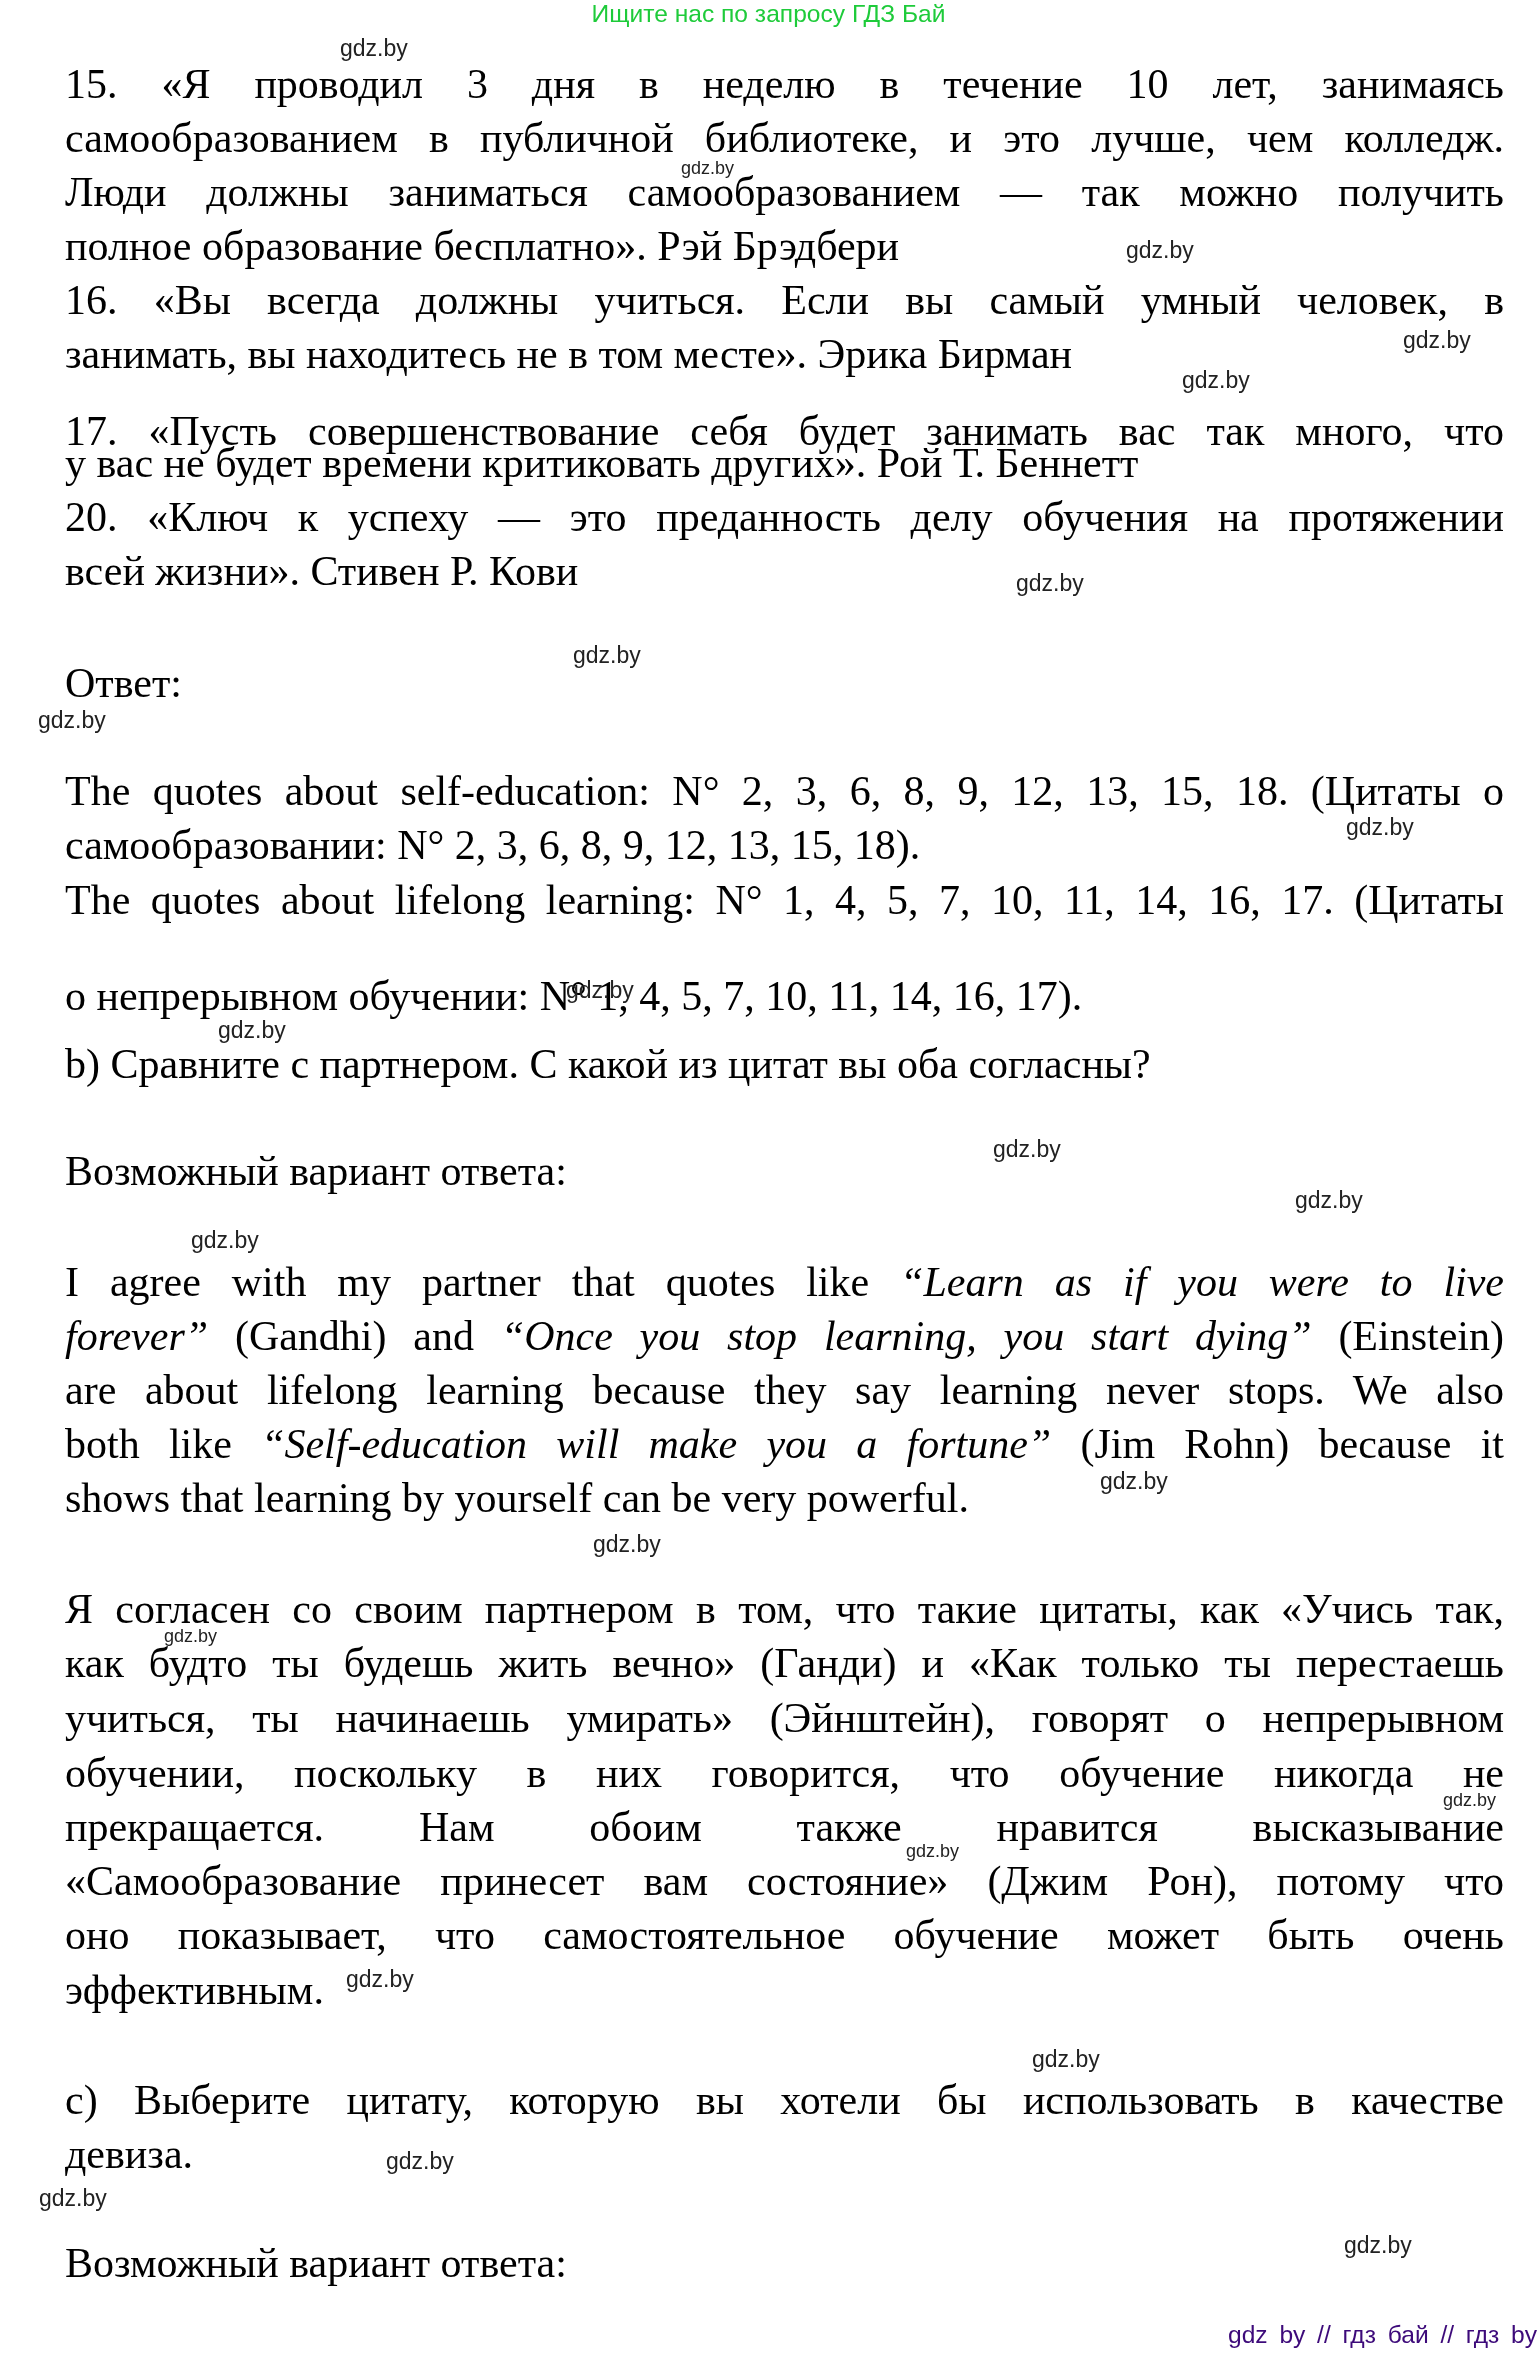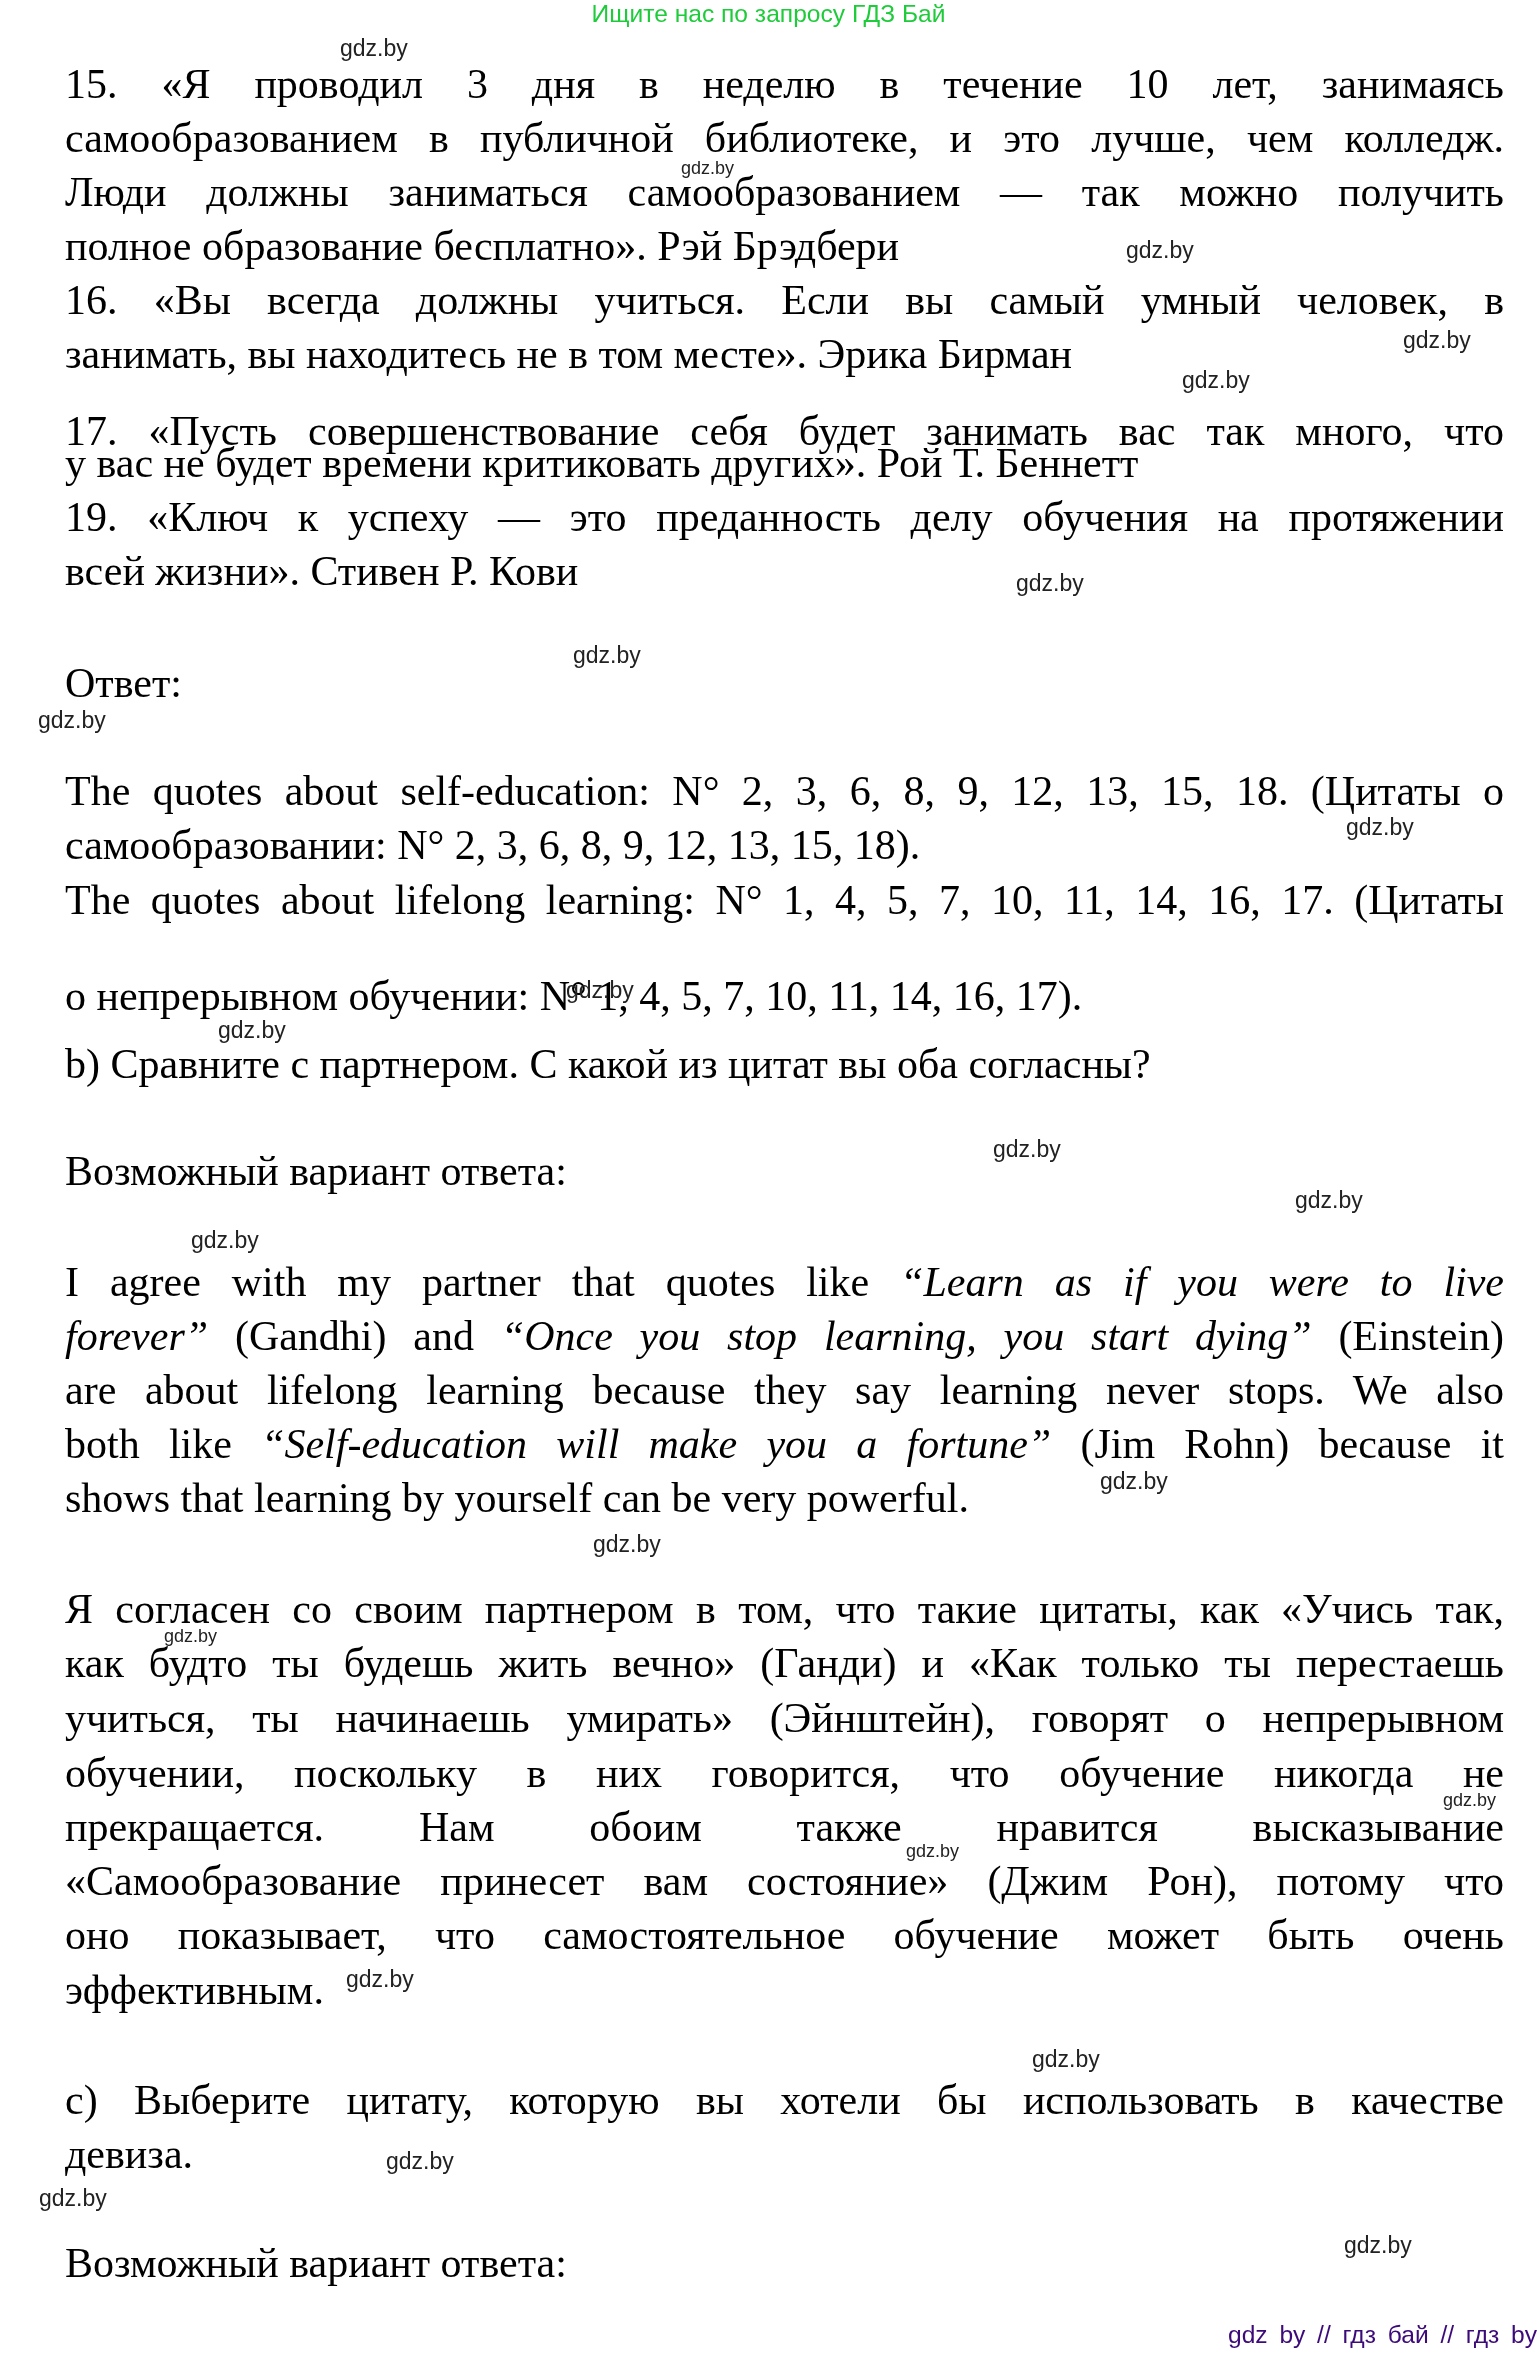--- a/index.html
+++ b/index.html
@@ -36,21 +36,21 @@
 <div class="ln j" style="top:111px">самообразованием в публичной библиотеке, и это лучше, чем колледж.</div>
 <div class="ln j" style="top:165px">Люди должны заниматься самообразованием — так можно получить</div>
 <div class="ln" style="top:219px">полное образование бесплатно».  Рэй Брэдбери</div>
 
 <div class="ln j" style="top:273px">16. «Вы всегда должны учиться. Если вы самый умный человек, в</div>
 <div class="ln" style="top:327px">занимать, вы находитесь не в том месте». Эрика Бирман</div>
 
 <div class="ln j" style="top:404px">17. «Пусть совершенствование себя будет занимать вас так много, что</div>
 <div class="ln" style="top:436px">у вас не будет времени критиковать других». Рой Т. Беннетт</div>
 
-<div class="ln j" style="top:490px">19. «Ключ к успеху — это преданность делу обучения на протяжении</div>
+<div class="ln j" style="top:490px">20. «Ключ к успеху — это преданность делу обучения на протяжении</div>
 <div class="ln" style="top:544px">всей жизни». Стивен Р. Кови</div>
 
 <div class="ln" style="top:656px">Ответ:</div>
 <div class="ln j" style="top:764px">The quotes about self-education: N° 2, 3, 6, 8, 9, 12, 13, 15, 18. (Цитаты о</div>
 <div class="ln" style="top:818px">самообразовании: N° 2, 3, 6, 8, 9, 12, 13, 15, 18).</div>
 <div class="ln j" style="top:873px">The quotes about lifelong learning: N° 1, 4, 5, 7, 10, 11, 14, 16, 17. (Цитаты</div>
 <div class="ln" style="top:969px">о непрерывном обучении: N° 1, 4, 5, 7, 10, 11, 14, 16, 17).</div>
 
 <div class="ln" style="top:1037px">b) Сравните с партнером. С какой из цитат вы оба согласны?</div>
 <div class="ln" style="top:1144px">Возможный вариант ответа:</div>

